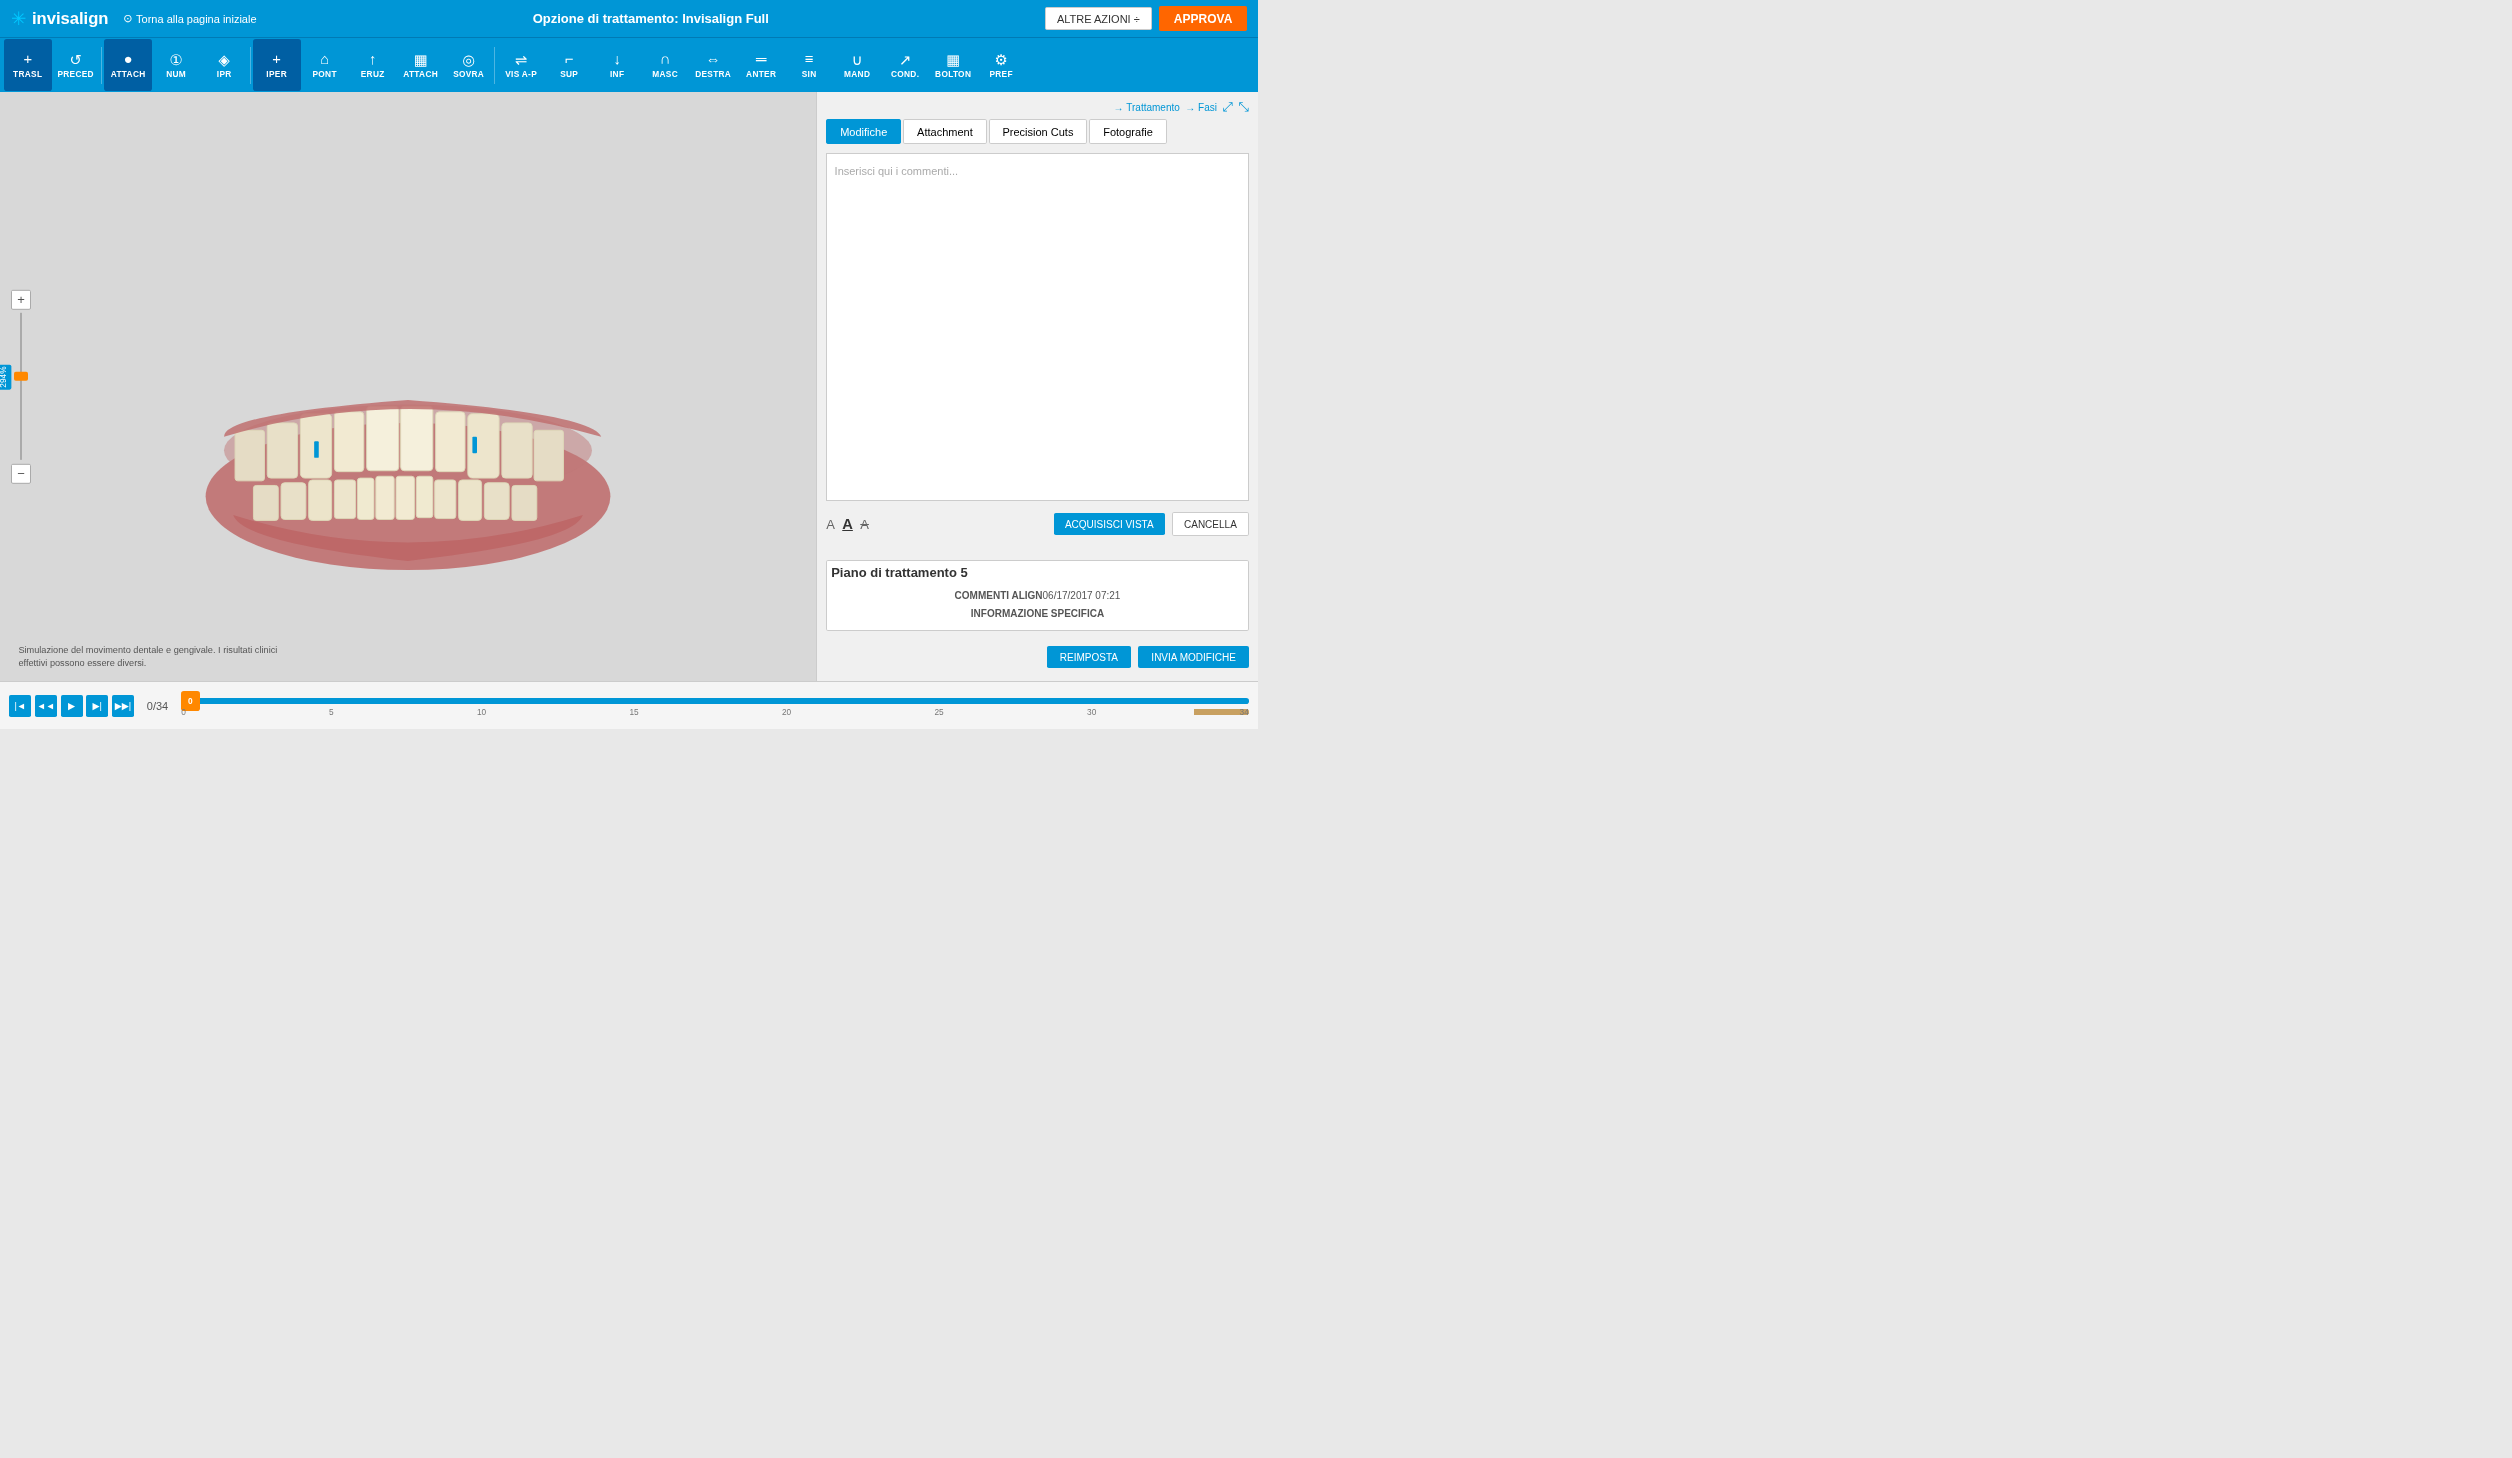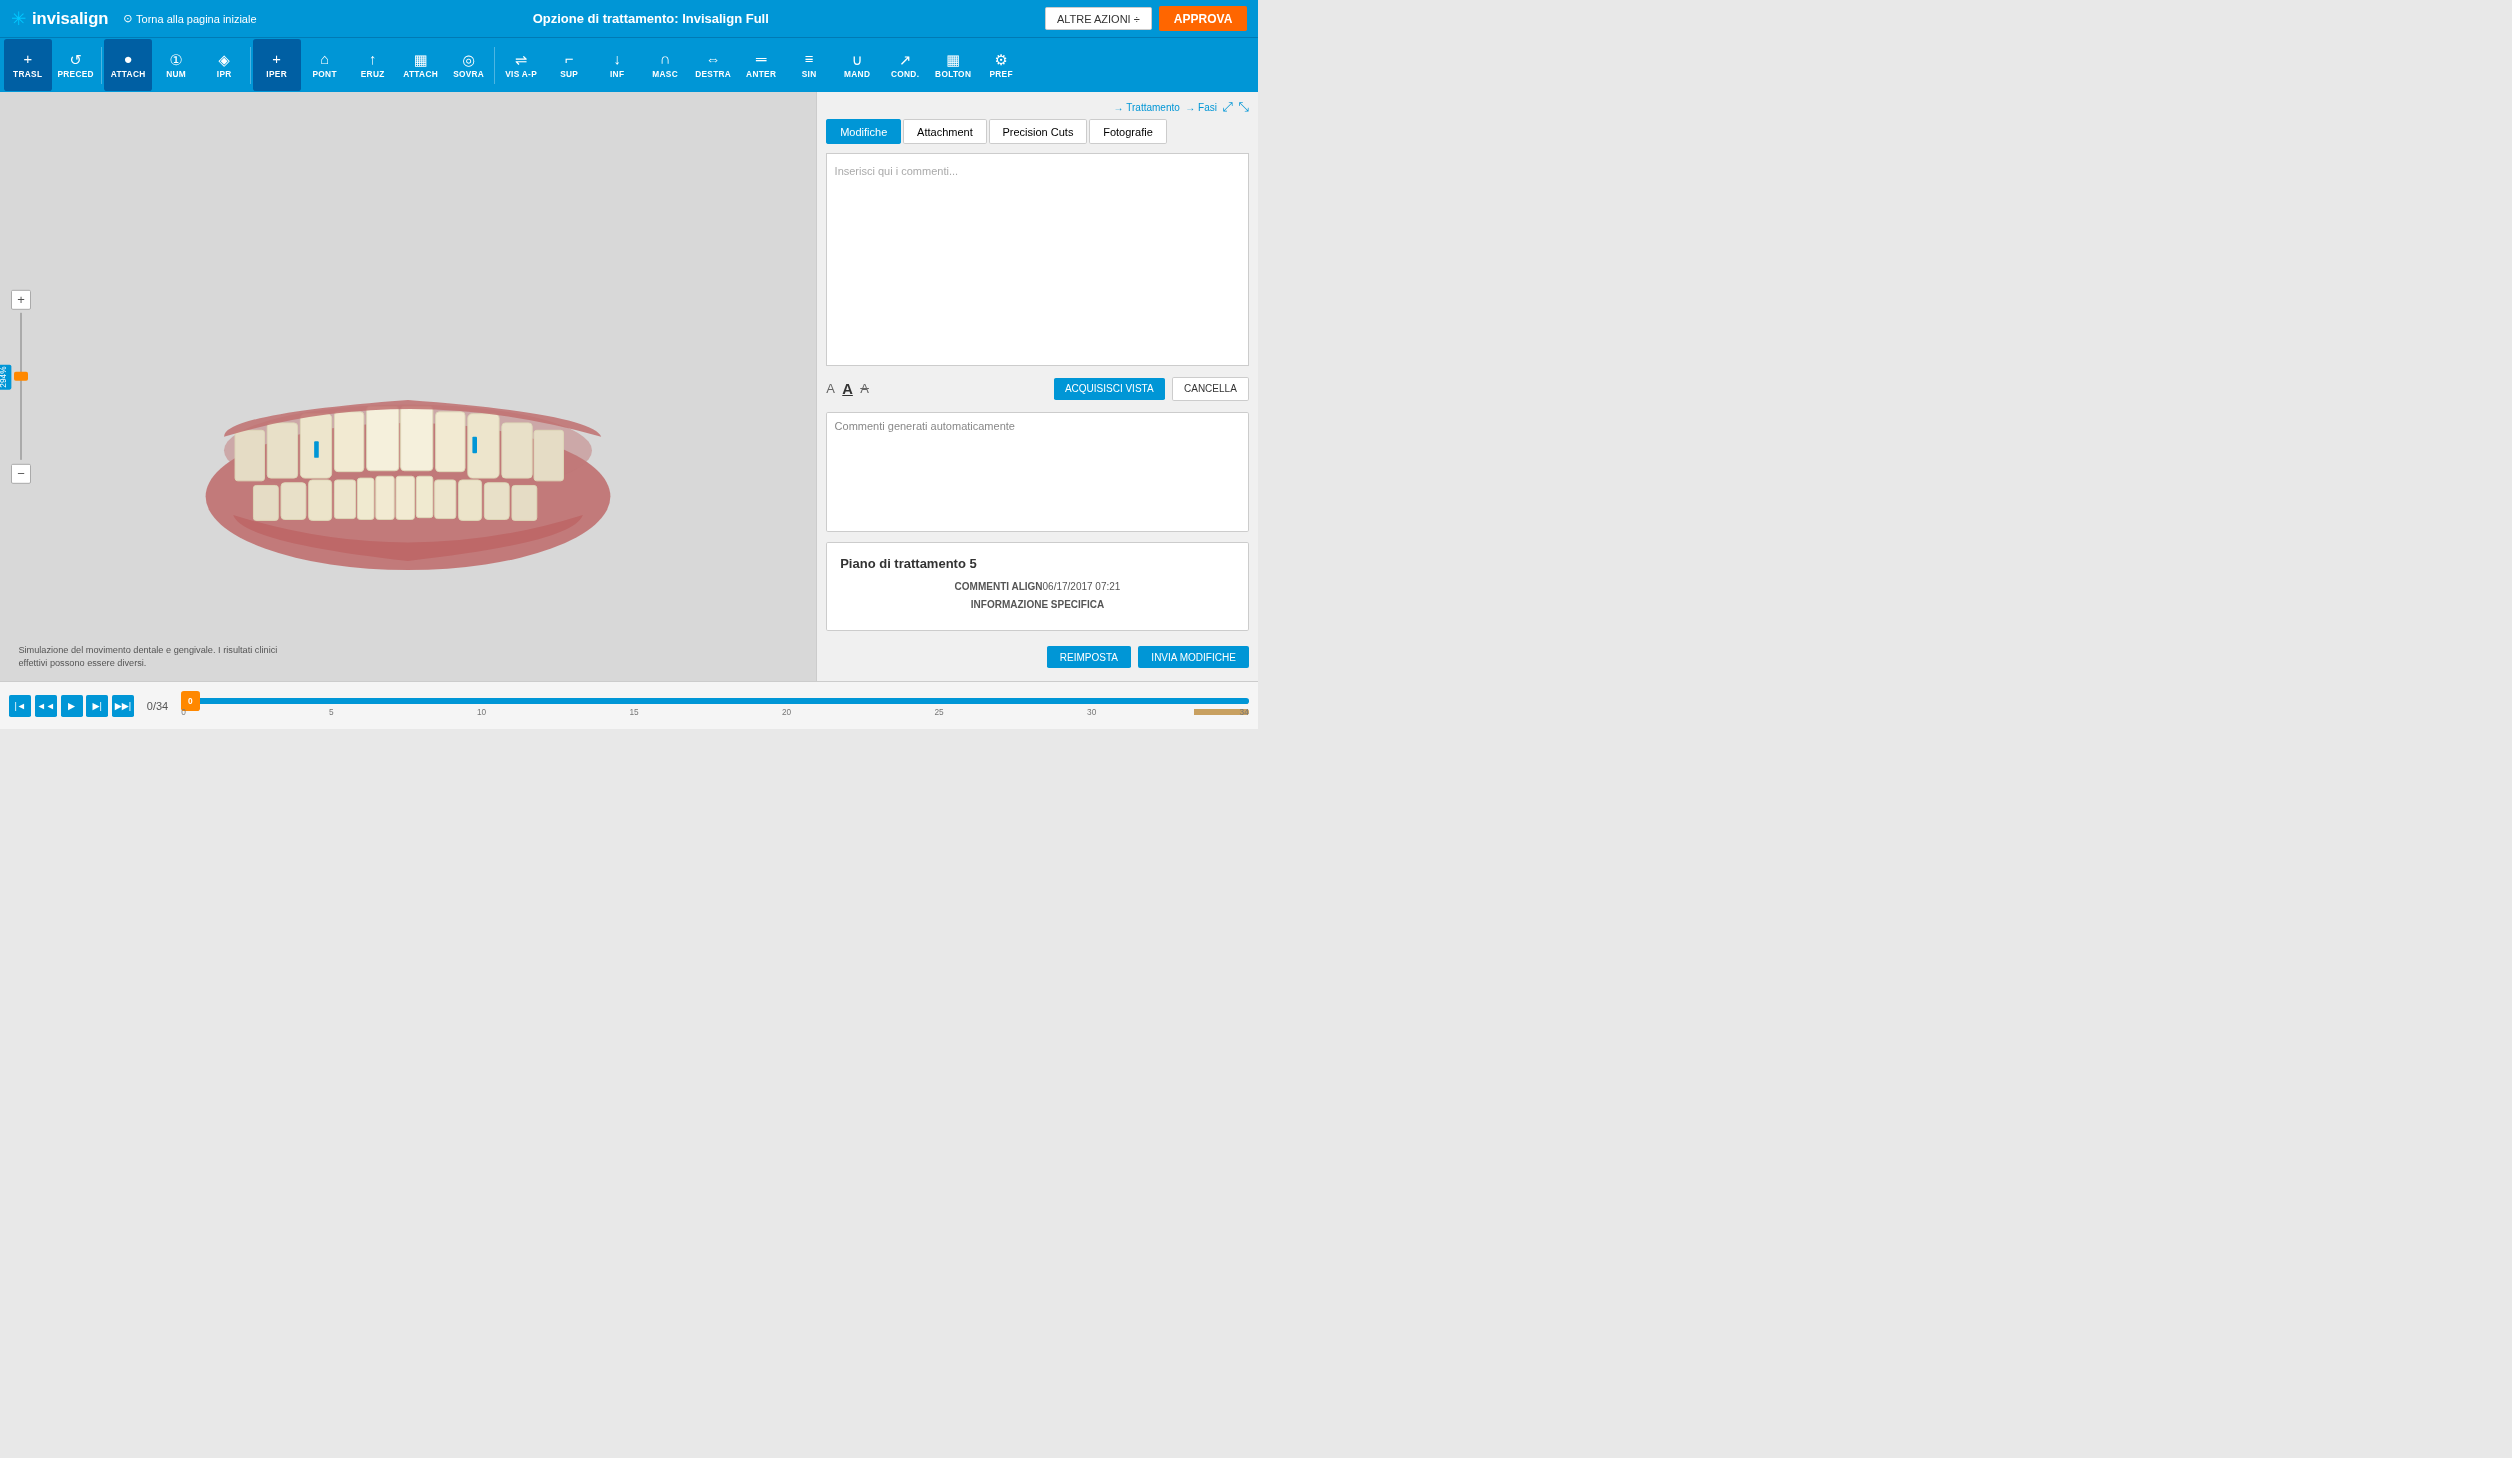--- a/index.html
+++ b/index.html
@@ -244,22 +244,22 @@
       min-height: 120px;
       font-size: 11px;
       color: #888;
     }
 
     
     .treatment-plan-section {
       background: white;
       border: 0.9px solid #ccc;
       border-radius: 1.8px;
-      padding: 13px;
-      margin-top: 3px;
+      padding: 4px;
+      margin-top: 13px;
     }
     .treatment-plan-title {
       font-size: 13px;
       font-weight: bold;
       color: #333;
       margin-bottom: 9.2px;
     }
     .treatment-row {
       display: flex;
       justify-content: center;
@@ -582,23 +582,20 @@
       </div>
 
       <div class="font-controls">
         <span class="font-a">A</span>
         <span class="font-a-underline" style="text-decoration:underline;">A</span>
         <span class="font-a-line" style="text-decoration:line-through;">A</span>
         <button class="btn-acquisisci">ACQUISISCI VISTA</button>
         <button class="btn-cancella">CANCELLA</button>
       </div>
 
-      <div class="auto-comment-box">
-        <span>Commenti generati automaticamente</span>
-      </div>
 
       <div class="treatment-plan-section">
         <div class="treatment-plan-title">Piano di trattamento 5</div>
         <div class="treatment-row">
           <span class="treatment-label">COMMENTI ALIGN</span>
           <span class="treatment-date">06/17/2017 07:21</span>
         </div>
         <div class="treatment-row">
           <span class="treatment-info">INFORMAZIONE SPECIFICA</span>
         </div>

